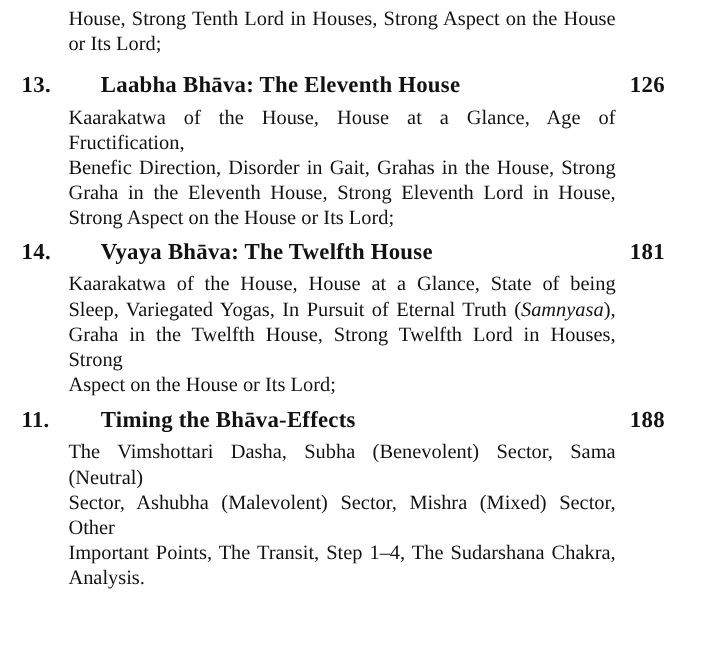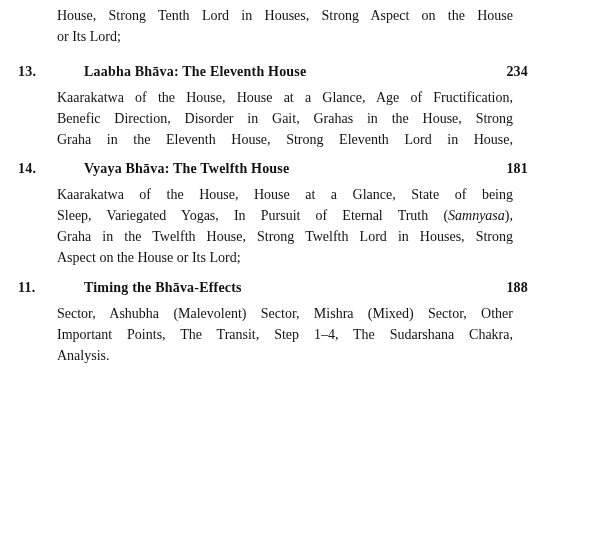--- a/index.html
+++ b/index.html
@@ -17,40 +17,40 @@
     color: #121212;
     box-sizing: border-box;
     padding-top: 5px;
   }
   
   .body-col {
     margin-left: 57px;
     width: 456px;
   }
   .bodyline {
-    font-size: 14px;
+    font-size: 17px;
     line-height: 21px;
     white-space: nowrap;
   }
   .jline {
     white-space: normal;
     text-align: justify;
     text-align-last: justify;
   }
   .lastline {
     text-align: center;
     text-align-last: left;
   }
   
   .entry-head {
     display: flex;
     align-items: baseline;
     padding-left: 18px;
-    padding-right: 72px;
-    font-size: 14px;
+    padding-right: 46px;
+    font-size: 19px;
     line-height: 24px;
     font-weight: 700;
     letter-spacing: 0.2px;
   }
   .entry-num {
     width: 39px;
     flex: 0 0 39px;
   }
   .entry-title {
     flex: 1 1 auto;
@@ -74,26 +74,27 @@
 
   <div class="body-col cont-para">
     <div class="bodyline jline">House, Strong Tenth Lord in Houses, Strong Aspect on the House</div>
     <div class="bodyline lastline">or Its Lord;</div>
   </div>
 
   <div class="entry">
     <div class="entry-head mt-h13">
       <span class="entry-num">13.</span>
       <span class="entry-title">Laabha Bhāva: The Eleventh House</span>
-      <span class="entry-page">234</span>
+      <span class="entry-page">126</span>
     </div>
     <div class="body-col mt-body">
       <div class="bodyline jline">Kaarakatwa of the House, House at a Glance, Age of Fructification,</div>
       <div class="bodyline jline">Benefic Direction, Disorder in Gait, Grahas in the House, Strong</div>
       <div class="bodyline jline">Graha in the Eleventh House, Strong Eleventh Lord in House,</div>
+      <div class="bodyline lastline">Strong Aspect on the House or Its Lord;</div>
     </div>
   </div>
 
   <div class="entry">
     <div class="entry-head mt-h14">
       <span class="entry-num">14.</span>
       <span class="entry-title">Vyaya Bhāva: The Twelfth House</span>
       <span class="entry-page">181</span>
     </div>
     <div class="body-col mt-body">
@@ -104,19 +105,20 @@
     </div>
   </div>
 
   <div class="entry">
     <div class="entry-head mt-h15">
       <span class="entry-num">11.</span>
       <span class="entry-title">Timing the Bhāva-Effects</span>
       <span class="entry-page">188</span>
     </div>
     <div class="body-col mt-body">
+      <div class="bodyline jline">The Vimshottari Dasha, Subha (Benevolent) Sector, Sama (Neutral)</div>
       <div class="bodyline jline">Sector, Ashubha (Malevolent) Sector, Mishra (Mixed) Sector, Other</div>
       <div class="bodyline jline">Important Points, The Transit, Step 1–4, The Sudarshana Chakra,</div>
       <div class="bodyline lastline">Analysis.</div>
     </div>
   </div>
 
 </div>
 
 </body></html>

